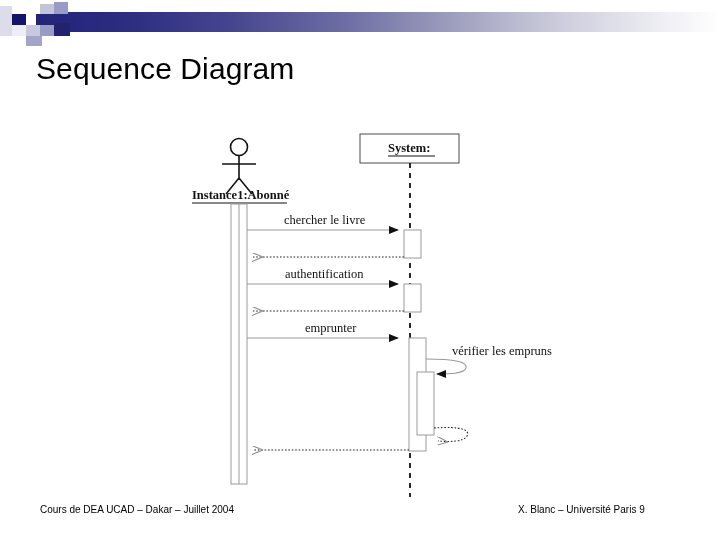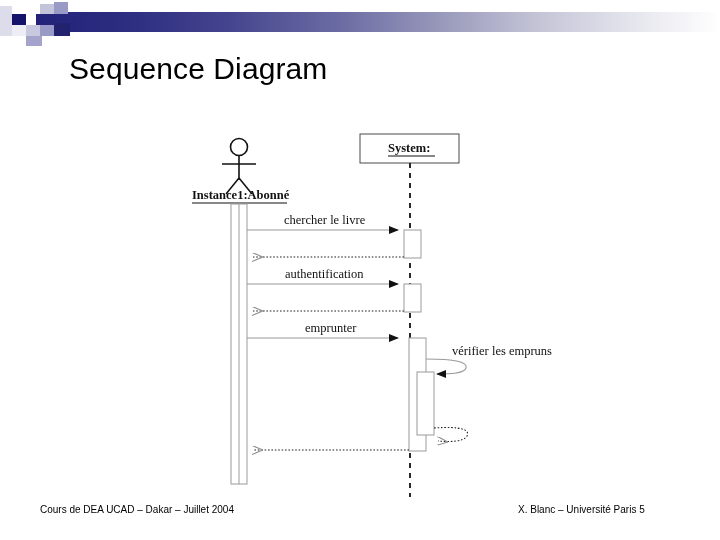--- a/index.html
+++ b/index.html
@@ -46,21 +46,20 @@
   #page-title {
     position: absolute;
     left: 36px;
     top: 52px;
     font-family: "Liberation Sans", sans-serif;
     font-size: 30px;
     font-weight: normal;
     color: #000000;
     letter-spacing: 0.1px;
     white-space: nowrap;
-    margin-left: 33px;
   }
 
   
   #sequence-diagram {
     position: absolute;
     left: 0;
     top: 0;
     width: 720px;
     height: 540px;
   }
@@ -164,13 +163,13 @@
   <path d="M426,359 C455,359 468,362 466,368 C464,374 448,374 437,374" fill="none" stroke="#9a9a9a" stroke-width="1.1" marker-end="url(#filled-arrow-left)"></path>
   <rect x="417" y="372" width="17" height="63" fill="#ffffff" stroke="#9a9a9a" stroke-width="1"></rect>
 
   <path d="M434,428 C462,426 470,430 467,436 C464,442 448,442 438,441" fill="none" stroke="#222222" stroke-width="1.1" stroke-dasharray="1.6,1.8" marker-end="url(#open-arrow)"></path>
 
   <line x1="409" y1="450" x2="253" y2="450" stroke="#222222" stroke-width="1.1" stroke-dasharray="1.6,1.8" marker-end="url(#open-arrow)"></line>
 </svg>
 </div>
 
 <div class="footer-text" id="footer-left">Cours de DEA UCAD – Dakar – Juillet 2004</div>
-<div class="footer-text" id="footer-right">X. Blanc – Université Paris 5</div>
+<div class="footer-text" id="footer-right">X. Blanc – Université Paris 9</div>
 
 </body></html>

